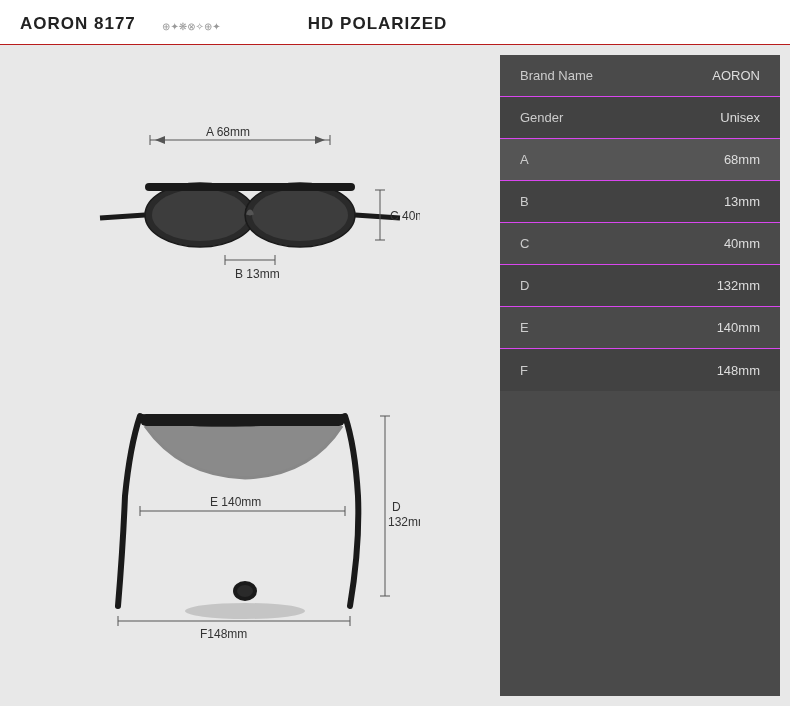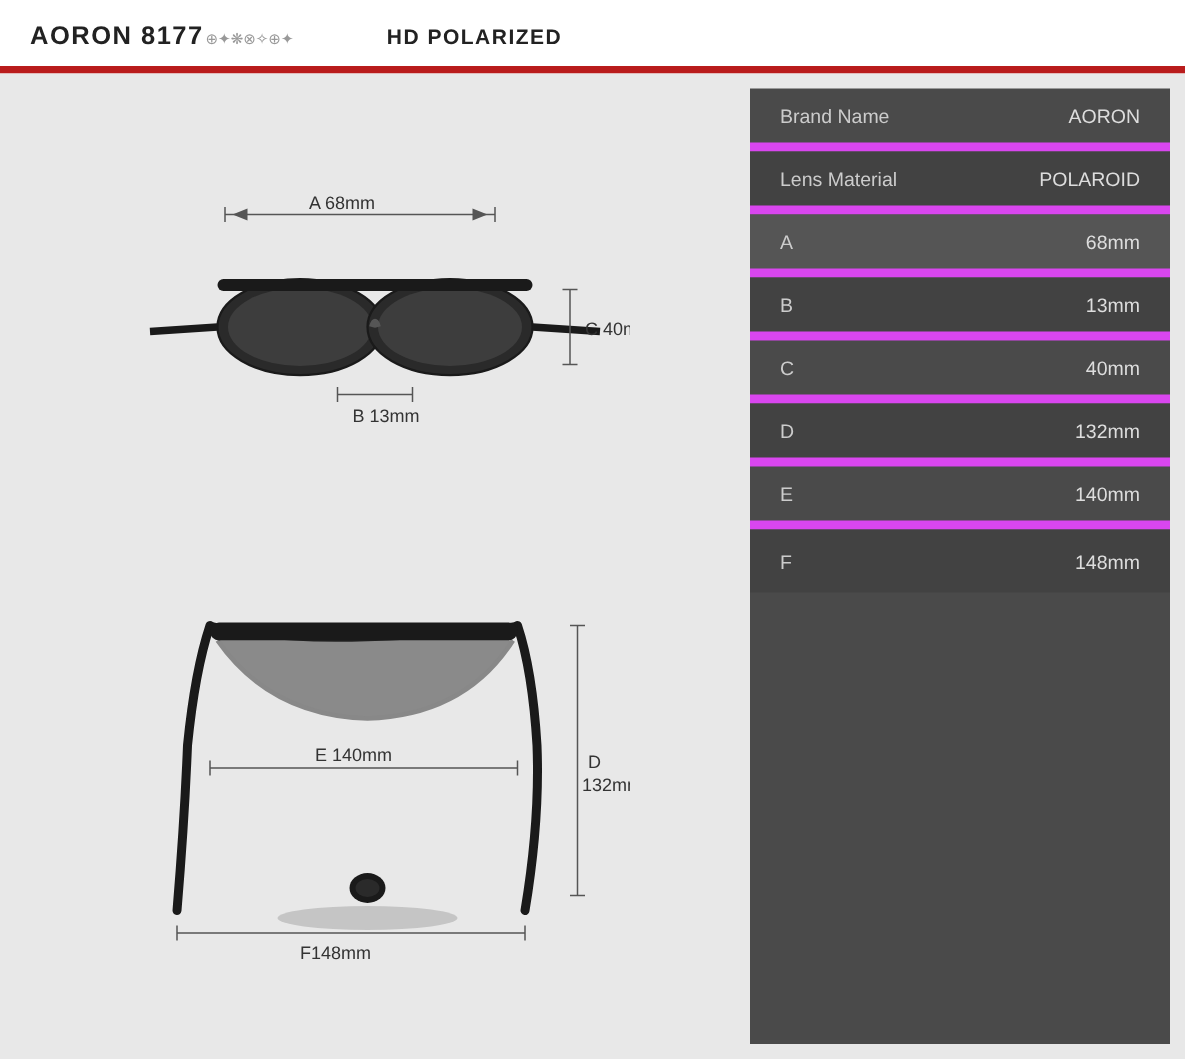--- a/index.html
+++ b/index.html
@@ -14,41 +14,41 @@
     .page-wrapper {
       width: 790px;
       height: 706px;
       display: flex;
       flex-direction: column;
     }
 
     
     .header {
       display: flex;
-      align-items: center;
+      align-items: flex-end;
       padding: 14px 20px 10px 20px;
       background: #fff;
-      border-bottom: 5px solid #b91c1c;
-      gap: 1px;
+      border-bottom: 1px solid #b91c1c;
+      gap: 26px;
     }
     .header-title {
       font-size: 17px;
       font-weight: 700;
       letter-spacing: 1px;
       color: #222;
     }
     .header-icons {
       display: flex;
       gap: 3px;
       align-items: center;
       font-size: 11px;
       color: #888;
     }
     .header-hd {
-      font-size: 14px;
+      font-size: 17px;
       font-weight: 700;
       letter-spacing: 1px;
       color: #222;
     }
 
     
     .main-content {
       display: flex;
       flex: 1;
       background: #e8e8e8;
@@ -94,21 +94,21 @@
       background: #4a4a4a;
       display: flex;
       flex-direction: column;
     }
 
     .spec-row {
       display: flex;
       align-items: center;
       justify-content: space-between;
       padding: 10px 20px;
-      border-bottom: 6px solid #d946ef;
+      border-bottom: 1px solid #d946ef;
       min-height: 42px;
     }
 
     .spec-row:last-child {
       border-bottom: none;
     }
 
     .spec-row.highlight {
       background: #555;
     }
@@ -229,22 +229,22 @@
       </div>
 
     </div>
 
     <div class="specs-panel">
     <div class="spec-row">
           <span class="spec-label">Brand Name</span>
           <span class="spec-value">AORON</span>
         </div>
         <div class="spec-row dark">
-          <span class="spec-label">Lens Material</span>
-          <span class="spec-value">POLAROID</span>
+          <span class="spec-label">Gender</span>
+          <span class="spec-value">Unisex</span>
         </div>
         <div class="spec-row highlight">
           <span class="spec-label">A</span>
           <span class="spec-value">68mm</span>
         </div>
         <div class="spec-row dark">
           <span class="spec-label">B</span>
           <span class="spec-value">13mm</span>
         </div>
         <div class="spec-row">

